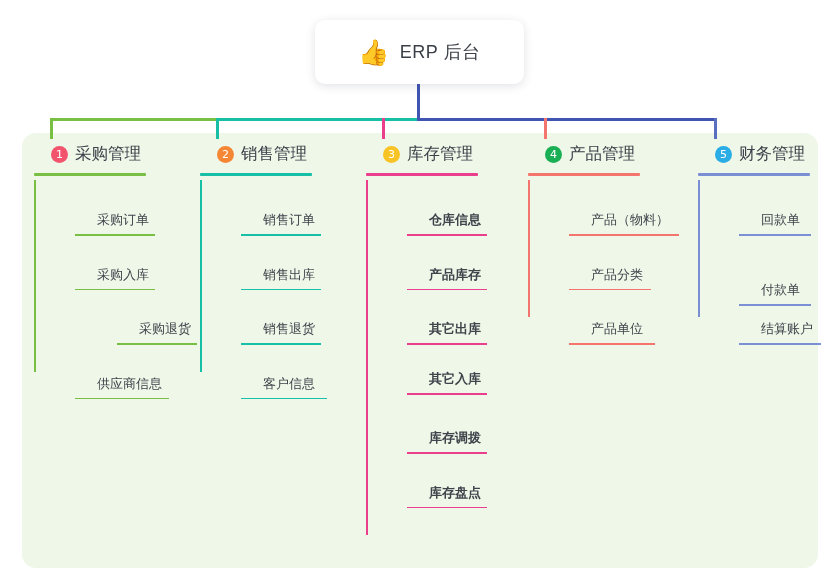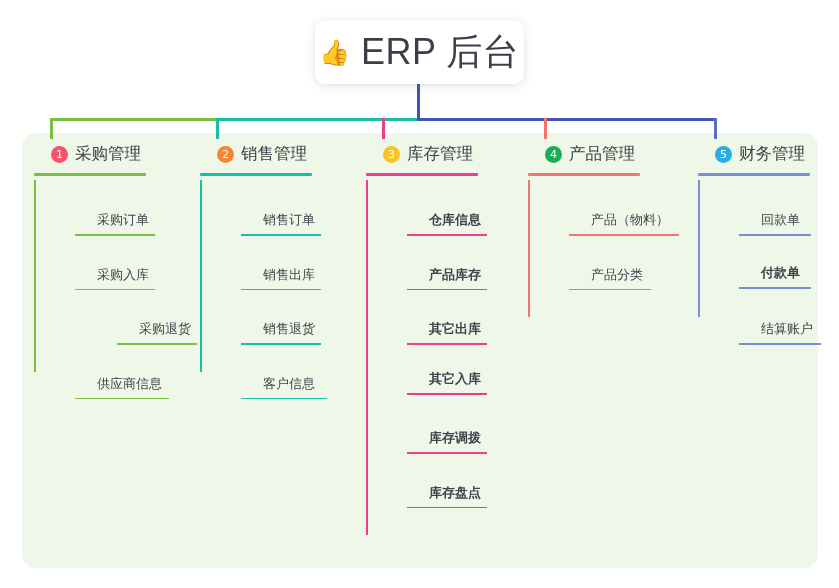--- a/index.html
+++ b/index.html
@@ -19,21 +19,21 @@
   
   .root-card{
     position:absolute;left:315px;top:20px;width:209px;height:64px;
     background:#ffffff;border-radius:10px;
     box-shadow:0 2px 10px rgba(60,70,90,.16);
     display:flex;align-items:center;justify-content:center;gap:10px;
     z-index:6;
   }
   .root-emoji{font-size:25px;line-height:1;}
   .root-title{
-    font-size:36px;color:#3b4048;letter-spacing:.5px;white-space:nowrap;
+    font-size:18px;color:#3b4048;letter-spacing:.5px;white-space:nowrap;
   }
 
   
   .ln{position:absolute;z-index:2;}
 
   
   .col{position:absolute;top:141px;z-index:4;}
   .col-head{display:flex;align-items:center;gap:7px;height:26px;padding-left:17px;}
   .badge{
     width:17px;height:17px;border-radius:50%;
@@ -172,35 +172,39 @@
         <div class="leaves" style="height: 163.5px;">
           <div class="trunk" style="background: rgb(244, 117, 110); height: 137px; top: 4px;"></div>
           <div class="leaf" style="top: 35px;">
             <div class="leaf-label">产品（物料）</div>
             <div class="leaf-rule" style="width: 110px; background: rgb(244, 117, 110);"></div>
           </div>
           <div class="leaf" style="top: 89.5px;">
             <div class="leaf-label">产品分类</div>
             <div class="leaf-rule" style="width: 82px; background: rgb(244, 117, 110);"></div>
           </div>
+          <div class="leaf" style="top: 144px;">
+            <div class="leaf-label">产品单位</div>
+            <div class="leaf-rule" style="width: 86px; background: rgb(244, 117, 110);"></div>
+          </div>
         </div>
       </div>
       <div class="col" style="left: 698px;">
         <div class="col-head">
           <span class="badge" style="background: rgb(41, 173, 228);">5</span>
           <span class="col-title">财务管理</span>
         </div>
         <div class="head-rule" style="width: 112px; background: rgb(123, 143, 212);"></div>
         <div class="leaves" style="height: 163.5px;">
           <div class="trunk" style="background: rgb(123, 143, 212); height: 137px; top: 4px;"></div>
           <div class="leaf" style="top: 35px;">
             <div class="leaf-label">回款单</div>
             <div class="leaf-rule" style="width: 72px; background: rgb(123, 143, 212);"></div>
           </div>
-          <div class="leaf" style="top: 88px; font-weight: bold;">
+          <div class="leaf" style="top: 105px;">
             <div class="leaf-label">付款单</div>
             <div class="leaf-rule" style="width: 72px; background: rgb(123, 143, 212);"></div>
           </div>
           <div class="leaf" style="top: 144px;">
             <div class="leaf-label">结算账户</div>
             <div class="leaf-rule" style="width: 82px; background: rgb(123, 143, 212);"></div>
           </div>
         </div>
       </div>
     </div>

